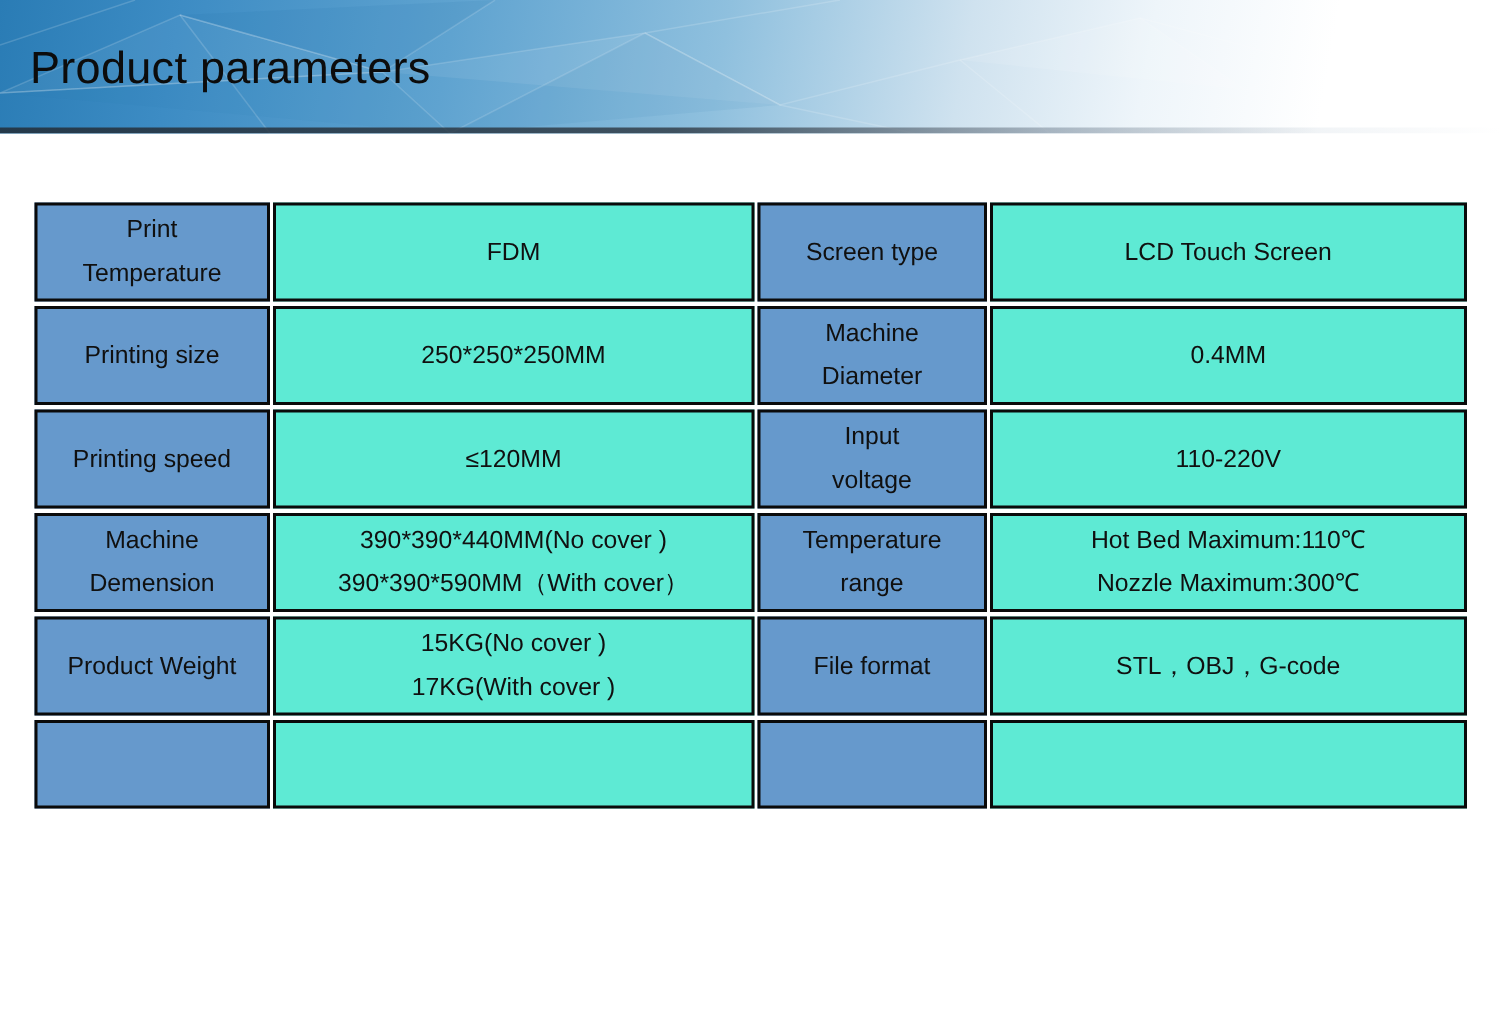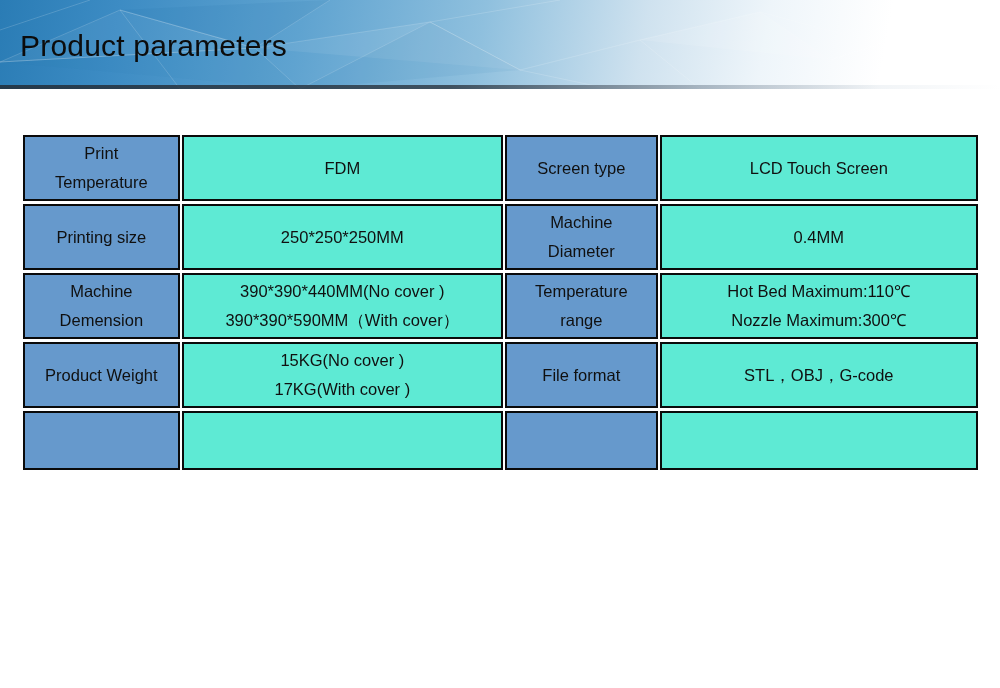--- a/index.html
+++ b/index.html
@@ -168,20 +168,35 @@
       <td class="lbl">
           <span class="cell-line">Machine</span>
           <span class="cell-line">Diameter</span>
         </td>
       <td class="val">
           <span class="cell-line">0.4MM</span>
         </td>
     </tr>
     <tr>
       <td class="lbl">
+          <span class="cell-line">Printing speed</span>
+        </td>
+      <td class="val">
+          <span class="cell-line">≤120MM</span>
+        </td>
+      <td class="lbl">
+          <span class="cell-line">Input</span>
+          <span class="cell-line">voltage</span>
+        </td>
+      <td class="val">
+          <span class="cell-line">110-220V</span>
+        </td>
+    </tr>
+    <tr>
+      <td class="lbl">
           <span class="cell-line">Machine</span>
           <span class="cell-line">Demension</span>
         </td>
       <td class="val">
           <span class="cell-line">390*390*440MM(No cover )</span>
           <span class="cell-line">390*390*590MM（With cover）</span>
         </td>
       <td class="lbl">
           <span class="cell-line">Temperature</span>
           <span class="cell-line">range</span>

